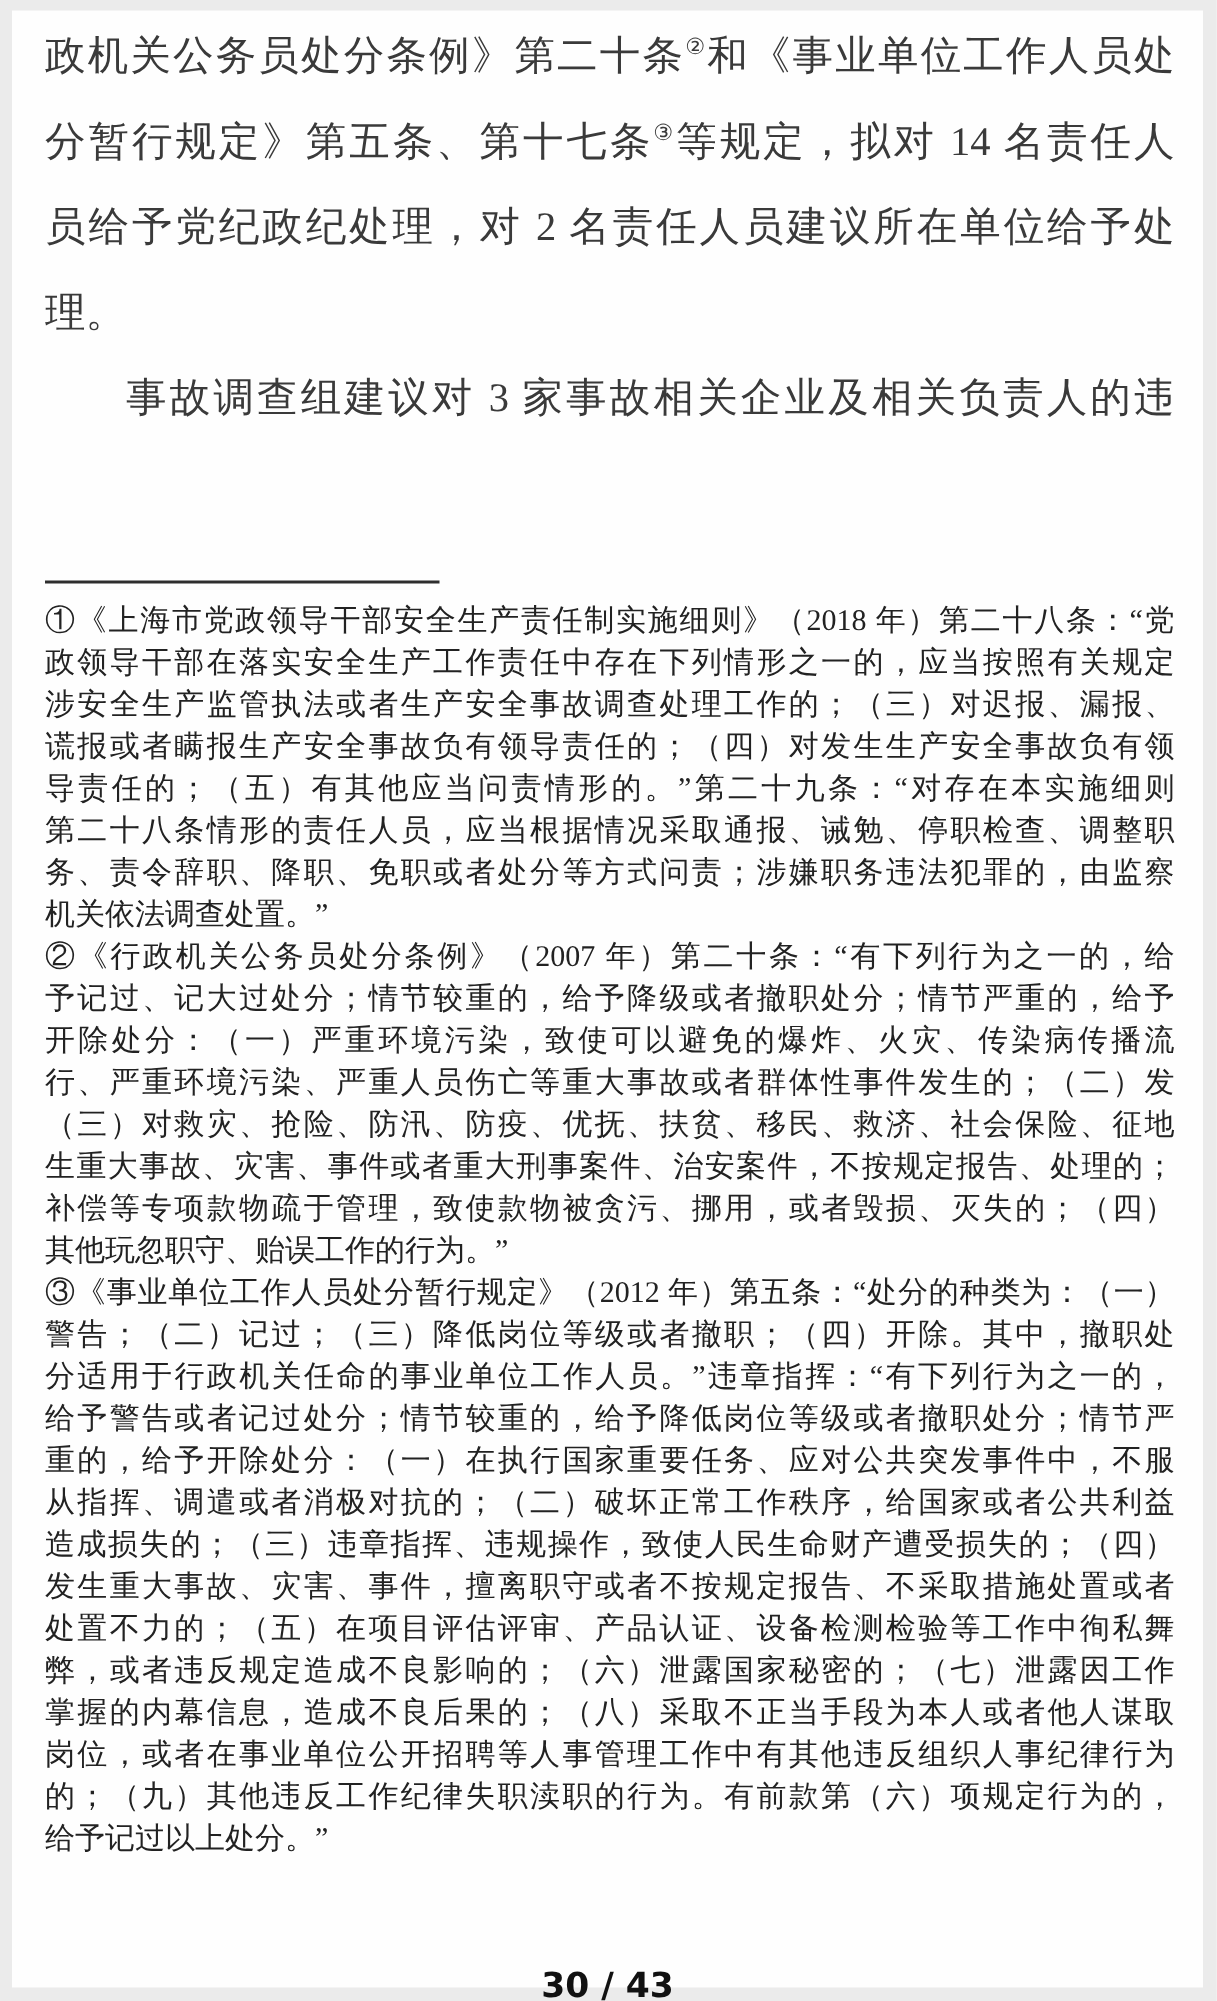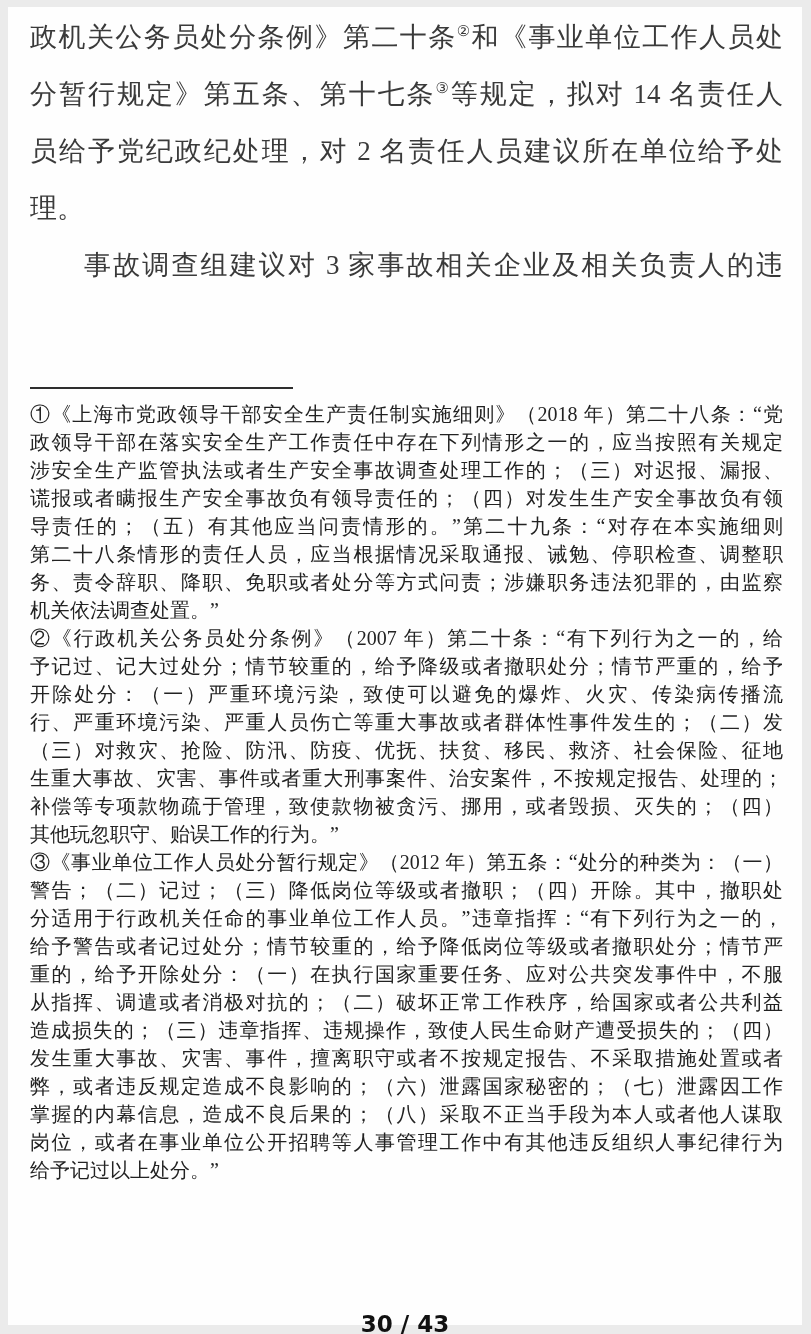--- a/index.html
+++ b/index.html
@@ -119,22 +119,24 @@
         <div class="fn-line just"><span>补偿等专项款物疏于管理，致使款物被贪污、挪用，或者毁损、灭失的；（四）</span></div>
         <div class="fn-line"><span>其他玩忽职守、贻误工作的行为。”</span></div>
         <div class="fn-line just"><span>③《事业单位工作人员处分暂行规定》（2012 年）第五条：“处分的种类为：（一）</span></div>
         <div class="fn-line just"><span>警告；（二）记过；（三）降低岗位等级或者撤职；（四）开除。其中，撤职处</span></div>
         <div class="fn-line just"><span>分适用于行政机关任命的事业单位工作人员。”违章指挥：“有下列行为之一的，</span></div>
         <div class="fn-line just"><span>给予警告或者记过处分；情节较重的，给予降低岗位等级或者撤职处分；情节严</span></div>
         <div class="fn-line just"><span>重的，给予开除处分：（一）在执行国家重要任务、应对公共突发事件中，不服</span></div>
         <div class="fn-line just"><span>从指挥、调遣或者消极对抗的；（二）破坏正常工作秩序，给国家或者公共利益</span></div>
         <div class="fn-line just"><span>造成损失的；（三）违章指挥、违规操作，致使人民生命财产遭受损失的；（四）</span></div>
         <div class="fn-line just"><span>发生重大事故、灾害、事件，擅离职守或者不按规定报告、不采取措施处置或者</span></div>
+        <div class="fn-line just"><span>处置不力的；（五）在项目评估评审、产品认证、设备检测检验等工作中徇私舞</span></div>
         <div class="fn-line just"><span>弊，或者违反规定造成不良影响的；（六）泄露国家秘密的；（七）泄露因工作</span></div>
         <div class="fn-line just"><span>掌握的内幕信息，造成不良后果的；（八）采取不正当手段为本人或者他人谋取</span></div>
         <div class="fn-line just"><span>岗位，或者在事业单位公开招聘等人事管理工作中有其他违反组织人事纪律行为</span></div>
+        <div class="fn-line just"><span>的；（九）其他违反工作纪律失职渎职的行为。有前款第（六）项规定行为的，</span></div>
         <div class="fn-line"><span>给予记过以上处分。”</span></div>
       </div>
 
     <div class="page-num">30 / 43</div>
 
   </div>
 </div>
 
 </body></html>

